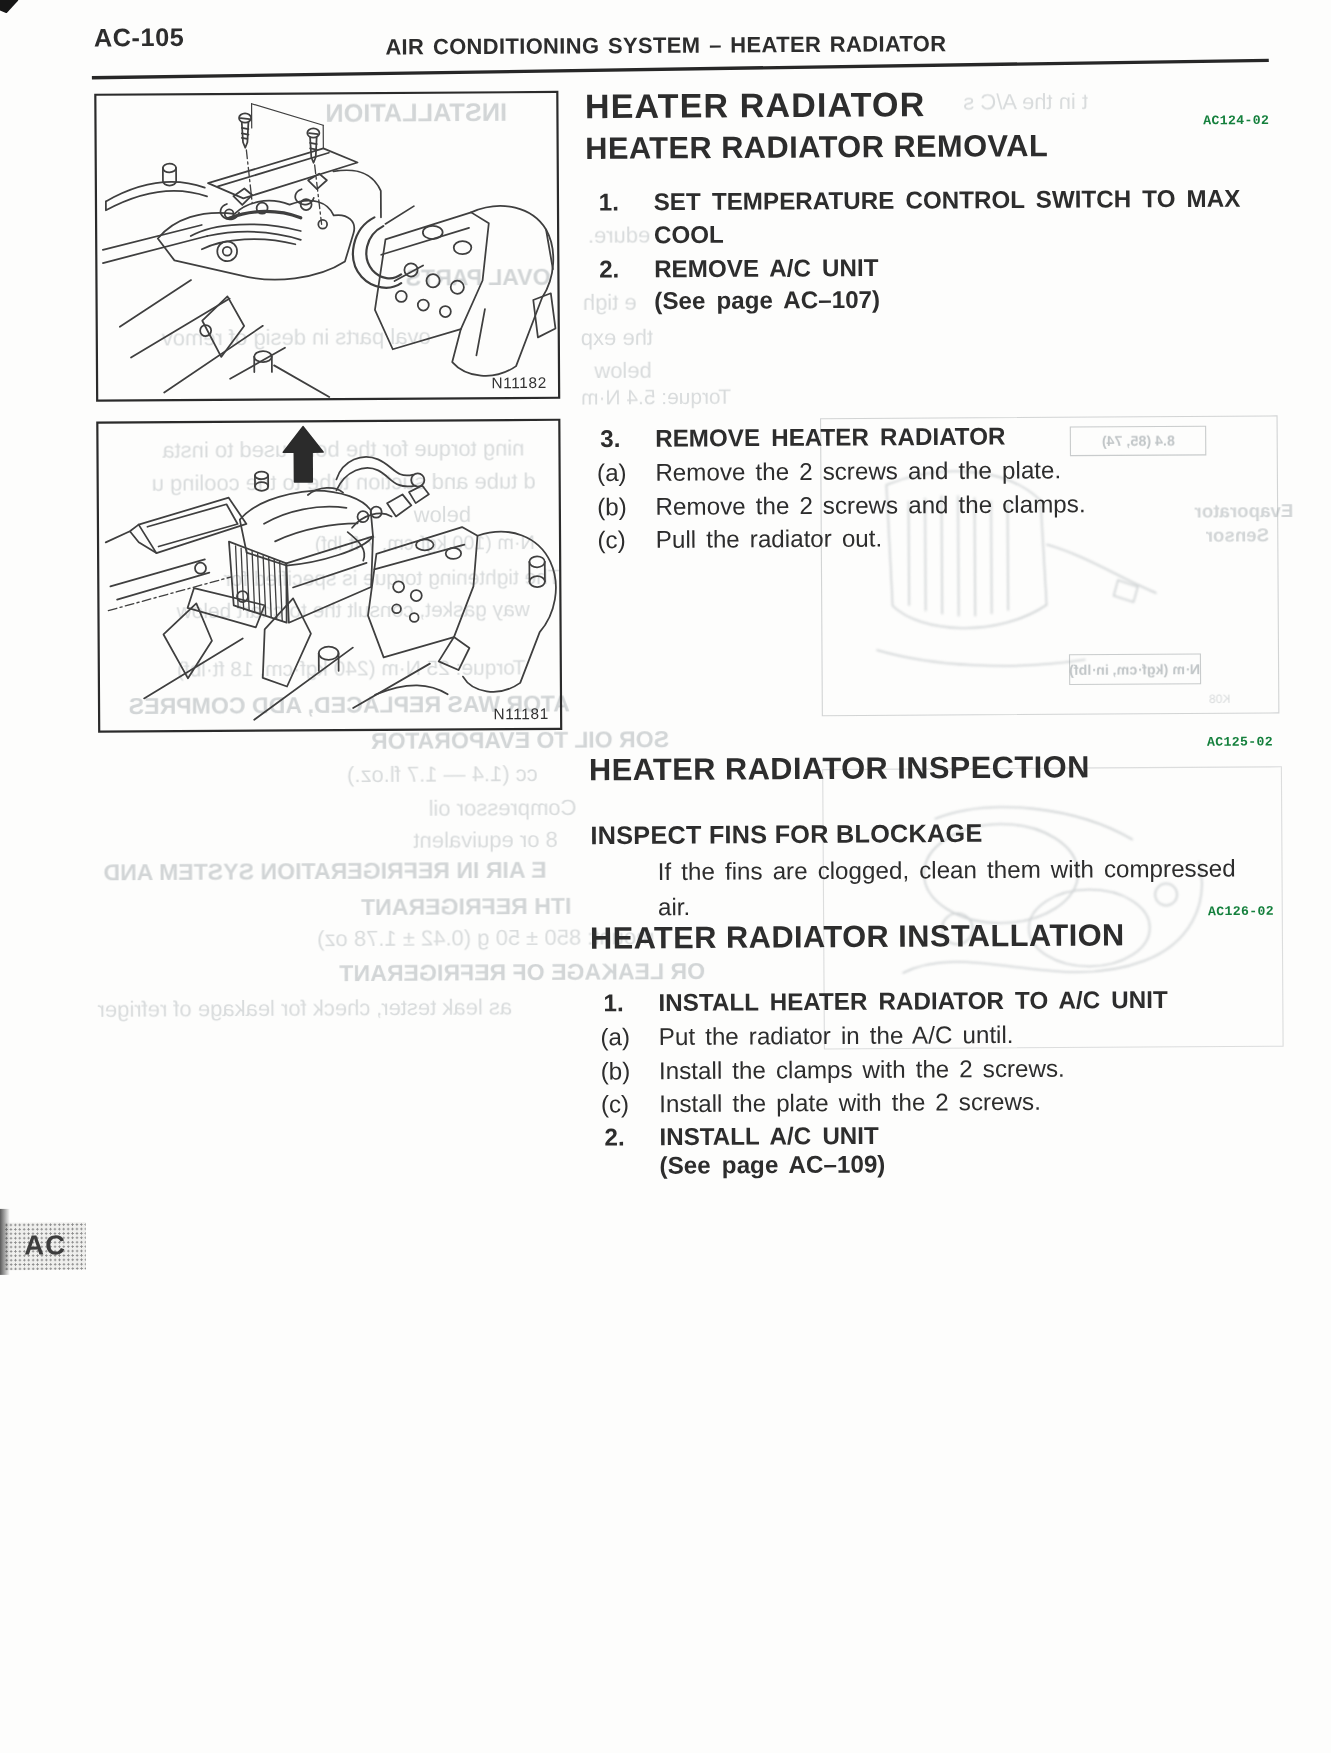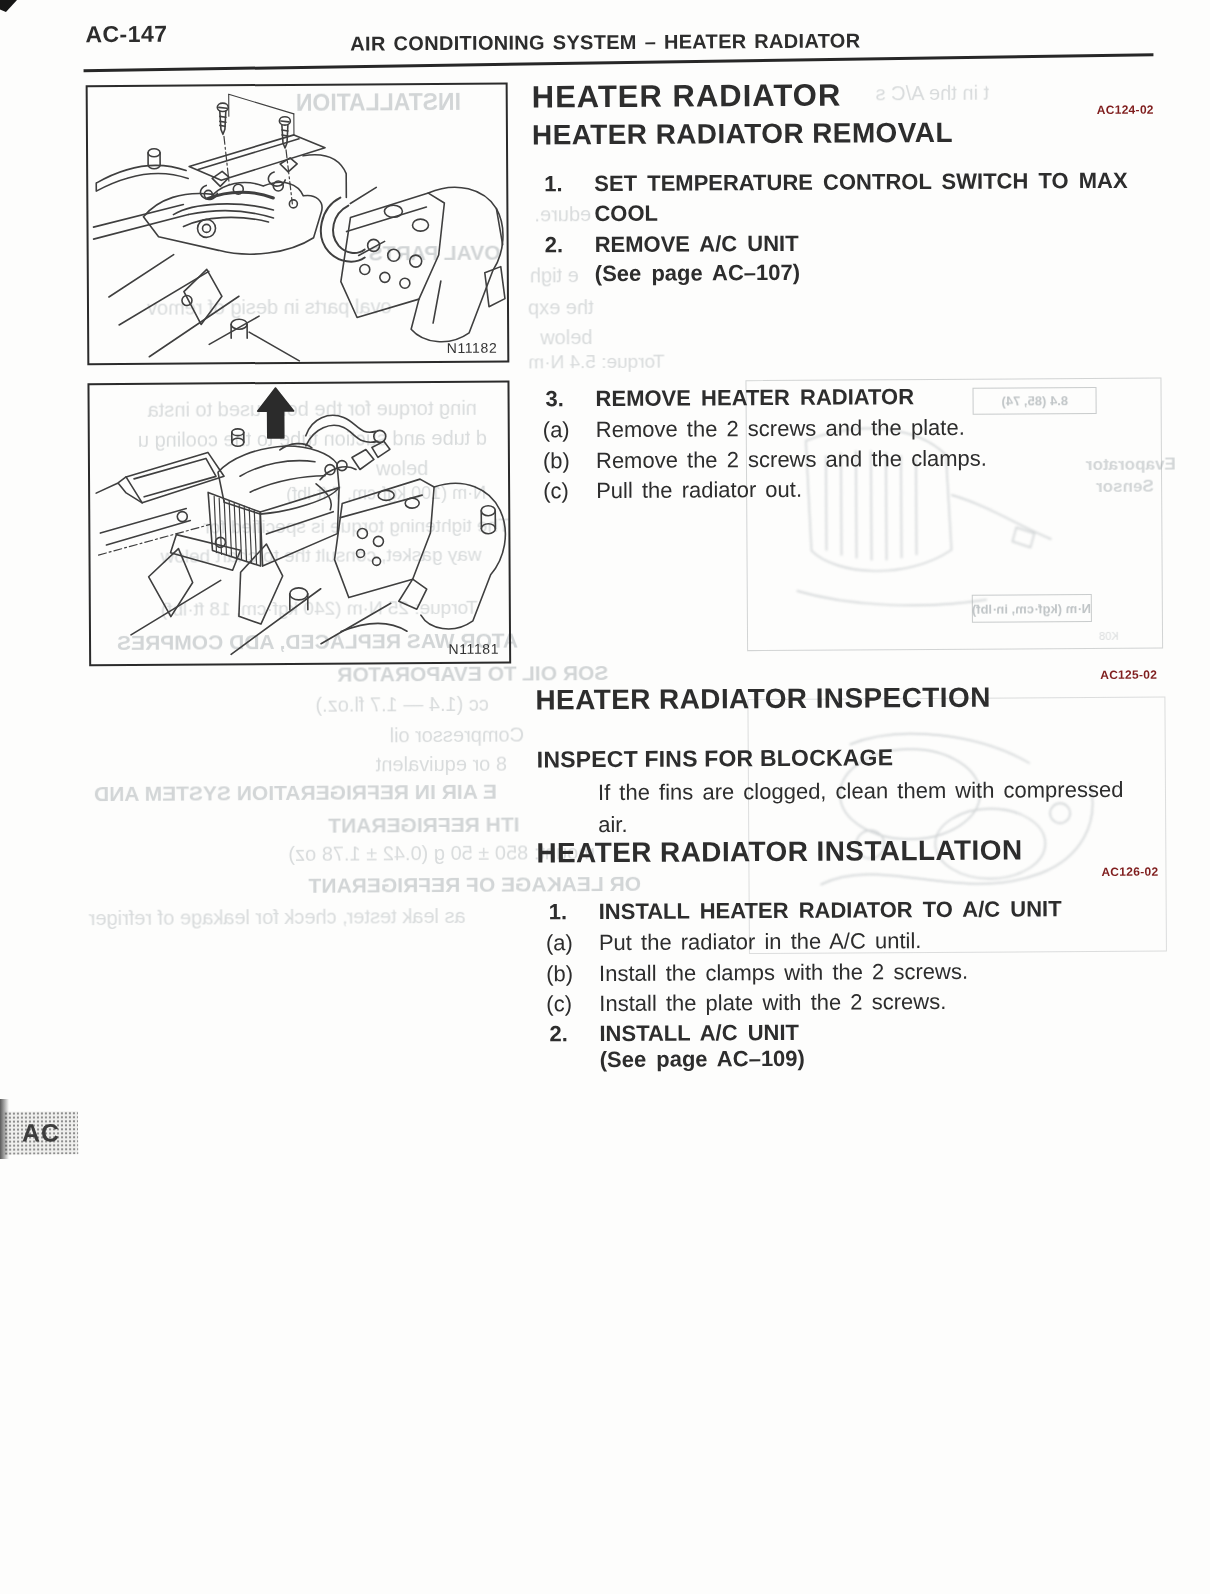--- a/index.html
+++ b/index.html
@@ -18,22 +18,22 @@
   .hrule{position:absolute;left:88px;top:66px;width:1070px;height:3.4px;background:#272727;
          transform:rotate(-0.5deg);transform-origin:left center;z-index:3;}
   
   .fig{position:absolute;border:2.6px solid #2b2b2b;z-index:2;}
   #fig1{left:90px;top:82px;width:418px;height:276px;}
   #fig2{left:90px;top:380px;width:418px;height:279px;}
   .fig svg{position:absolute;left:0;top:0;}
   .figlabel{position:absolute;right:10px;bottom:5px;font-size:14px;color:#333;letter-spacing:.6px;z-index:3;}
   
   .rtitle{position:absolute;left:536px;top:79px;font-size:31px;font-weight:bold;letter-spacing:1px;z-index:3;}
-  .code{position:absolute;right:52px;font-size:12px;font-weight:bold;color:#7f1d1d;letter-spacing:.3px;z-index:3;}
-  #code124{top:106px;} #code125{top:671px;} #code126{top:868px;}
+  .code{position:absolute;right:52px;font-size:12px;font-weight:bold;color:#15803d;letter-spacing:.3px;z-index:3;font-family:Liberation Mono, monospace;}
+  #code124{top:106px;} #code125{top:671px;} #code126{top:825px;}
   .h2{position:absolute;left:536px;font-size:28px;font-weight:bold;letter-spacing:.4px;z-index:3;white-space:nowrap;}
   #hremoval{top:119px;} #hinspection{top:684px;} #hinstallation{top:837px;}
   .h3{position:absolute;left:537px;top:746px;font-size:23px;font-weight:bold;letter-spacing:.2px;z-index:3;}
   .step{position:absolute;left:548px;width:625px;display:grid;grid-template-columns:50px 1fr;
         font-size:22px;font-weight:bold;line-height:30px;word-spacing:4px;z-index:3;}
   #step1{top:169px;} #step2{top:230px;} #step3{top:384px;} #inst1{top:897px;} #inst2{top:1019px;}
   .subs{position:absolute;left:545px;width:625px;display:grid;grid-template-columns:53px 1fr;
         font-size:22px;line-height:30.5px;word-spacing:3px;z-index:3;}
   #subs3{top:415px;} #subsinst{top:928px;}
   .note{position:absolute;left:598px;font-size:22px;font-weight:bold;word-spacing:4px;z-index:3;}
@@ -63,21 +63,21 @@
 </style>
 </head>
 <body>
 
 <div class="page">
   <div class="corner-mark"></div>
   <div class="edge-curl"></div>
 
   <div class="tilt">
 
-    <div class="pageno">AC-147</div>
+    <div class="pageno">AC-105</div>
     <div class="htitle">AIR CONDITIONING SYSTEM – HEATER RADIATOR</div>
     <div class="hrule"></div>
 
     <div class="gbox" id="gbox1"></div>
     <div class="gbox" id="gbox2"></div>
     <div class="grect" id="gtorquebox">
       <span>8.4 (85, 74)</span>
     </div>
     <div class="grect" id="gnmbox">
       <span>N·m (kgf·cm, in·lbf)</span>

